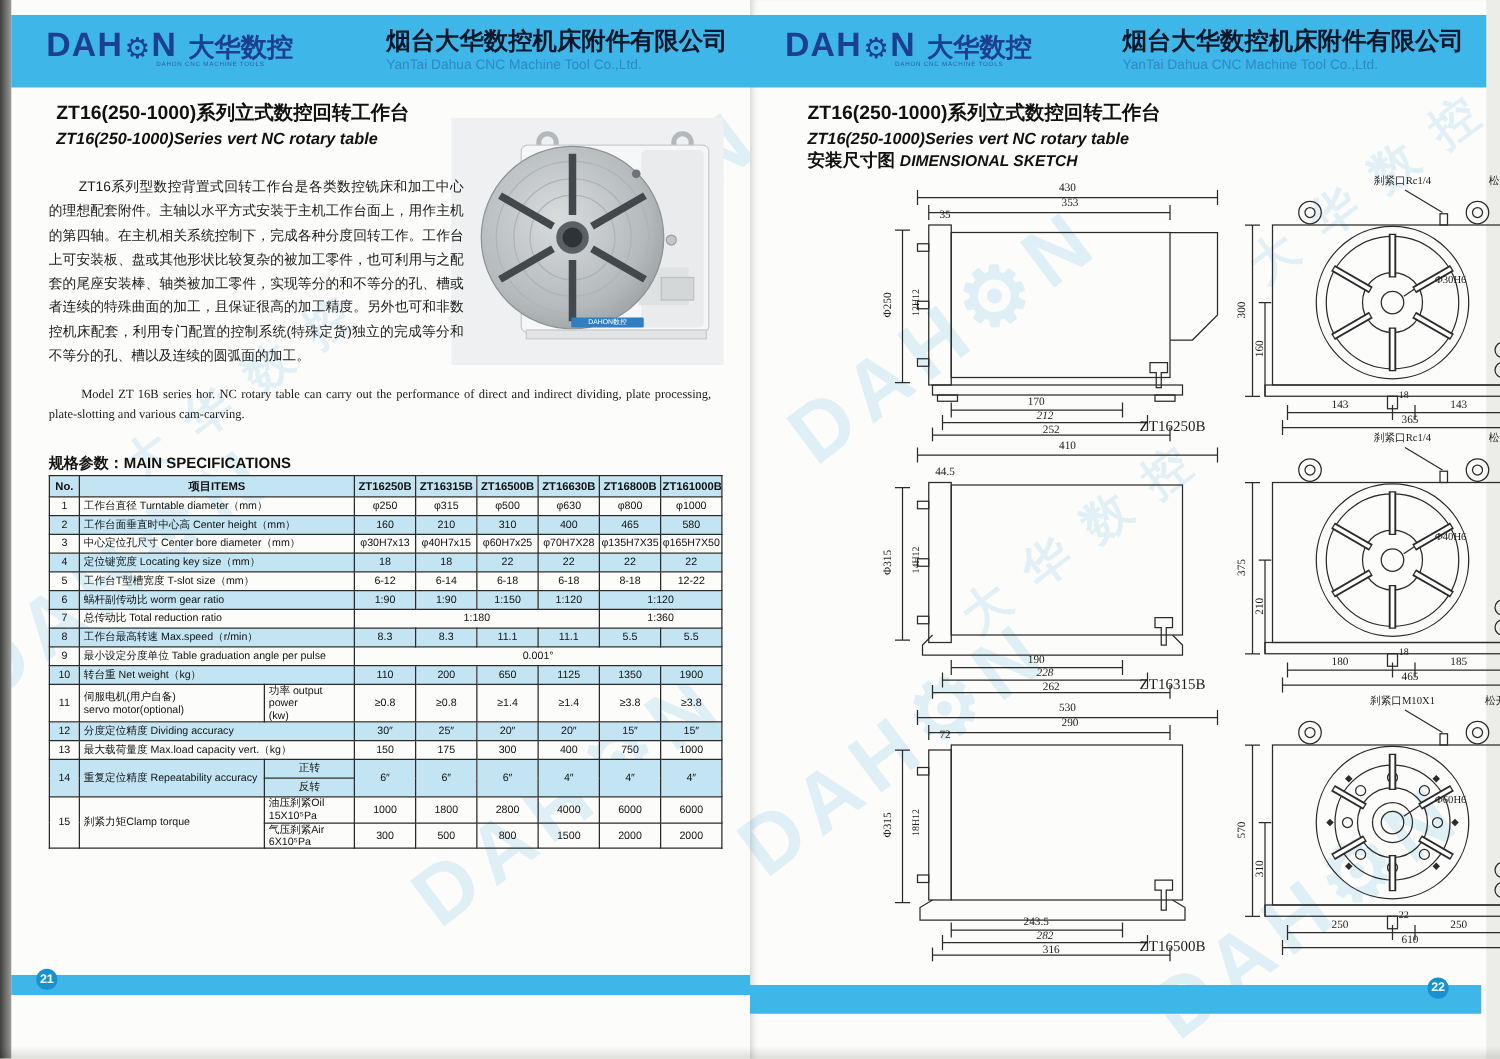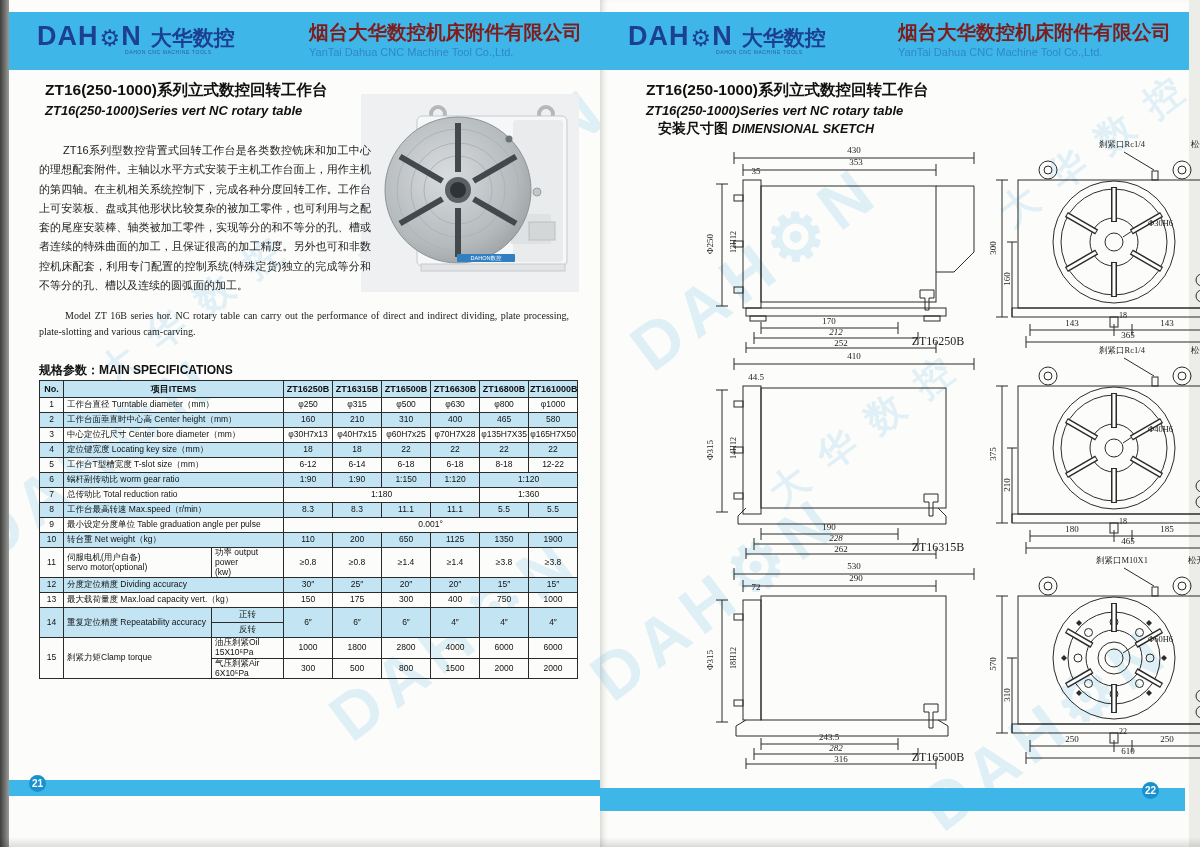--- a/index.html
+++ b/index.html
@@ -15,27 +15,27 @@
                background:linear-gradient(180deg,rgba(0,0,0,0),rgba(0,0,0,.12));}
   
   .band{position:absolute;left:0;right:0;top:12px;height:58px;background:#3eb6e7;}
   .logo{position:absolute;left:28px;top:9px;}
   .logo-row{display:flex;align-items:flex-end;}
   .logo-t{font-size:27px;font-weight:bold;color:#1c3f90;letter-spacing:1px;}
   .logo-gear{font-size:23px;color:#1c3f90;margin:0 1px;}
   .logo-cn{font-size:21px;font-weight:bold;color:#1c3f90;margin-left:9px;}
   .logo-tag{font-size:5px;color:#2a5ea8;letter-spacing:.6px;margin-left:88px;margin-top:-3px;}
   .company{position:absolute;right:18px;top:7px;text-align:left;}
-  .company-cn{font-size:19.5px;font-weight:bold;color:#7f1d1d;}
+  .company-cn{font-size:19.5px;font-weight:bold;color:#0f172a;}
   .company-en{font-size:11px;color:#2f88c9;margin-top:0px;}
   
   .title-block{position:absolute;left:36px;top:80px;}
   .title-cn{font-size:15.5px;font-weight:bold;color:#111;}
   .title-en{font-size:13px;font-weight:bold;font-style:italic;color:#111;margin-top:2px;}
-  .title-sub{font-size:14px;font-weight:bold;color:#111;margin-top:2px;margin-left:12px;}
+  .title-sub{font-size:14px;font-weight:bold;color:#111;margin-top:2px;}
   .title-sub .en{font-style:italic;font-size:12.5px;}
   
   .intro-cn{position:absolute;left:30px;top:130px;width:332px;font-size:11px;line-height:1.75;
             color:#1a1a1a;text-align:justify;text-indent:24px;}
   .intro-en{position:absolute;left:30px;top:298px;width:530px;font-size:10px;line-height:1.55;
             color:#1a1a1a;font-family:"Liberation Serif",serif;text-align:justify;text-indent:26px;}
   .spec-heading{position:absolute;left:30px;top:362px;font-size:12px;font-weight:bold;color:#111;}
   
   #spec-wrap{position:absolute;left:30px;top:380px;}
   table{border-collapse:collapse;table-layout:fixed;width:538px;}

